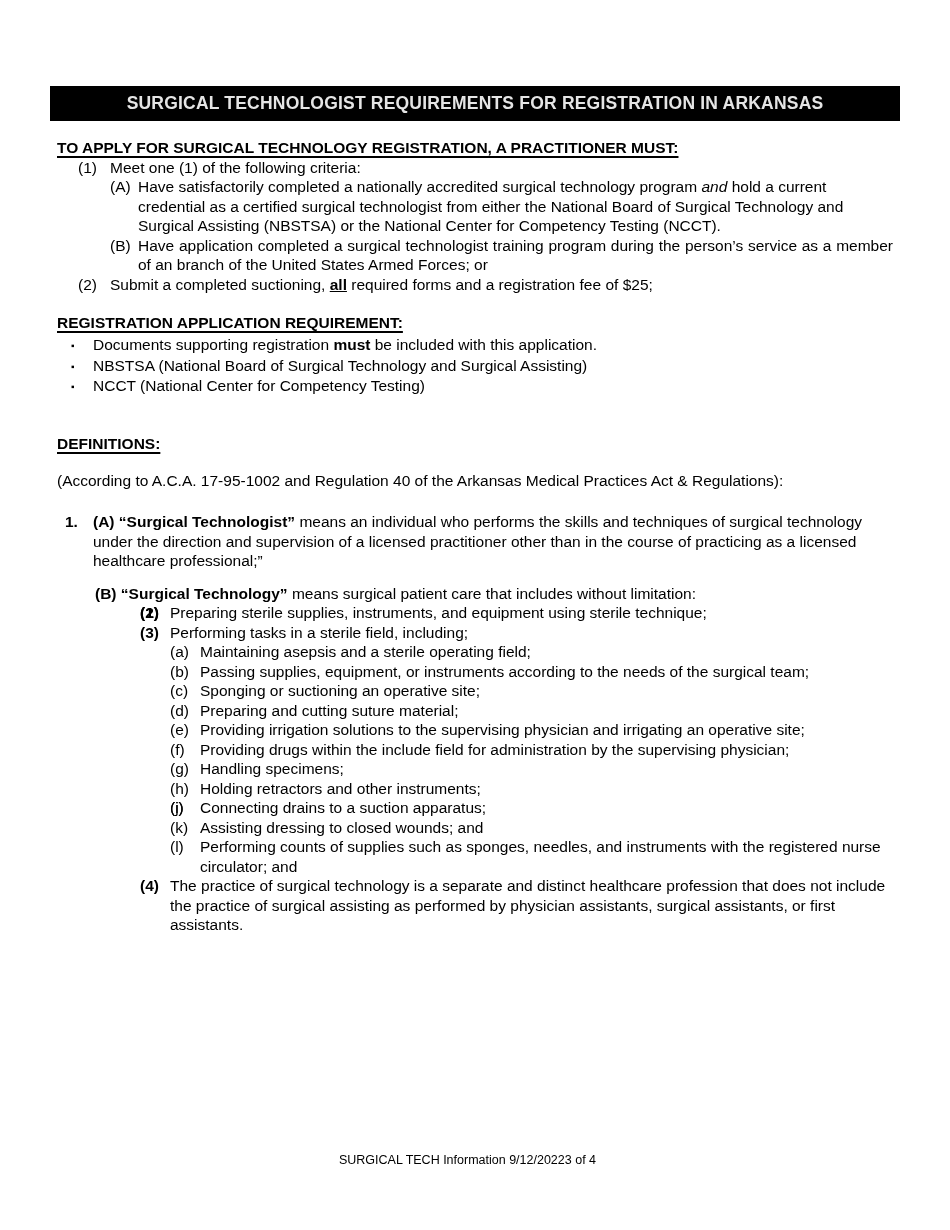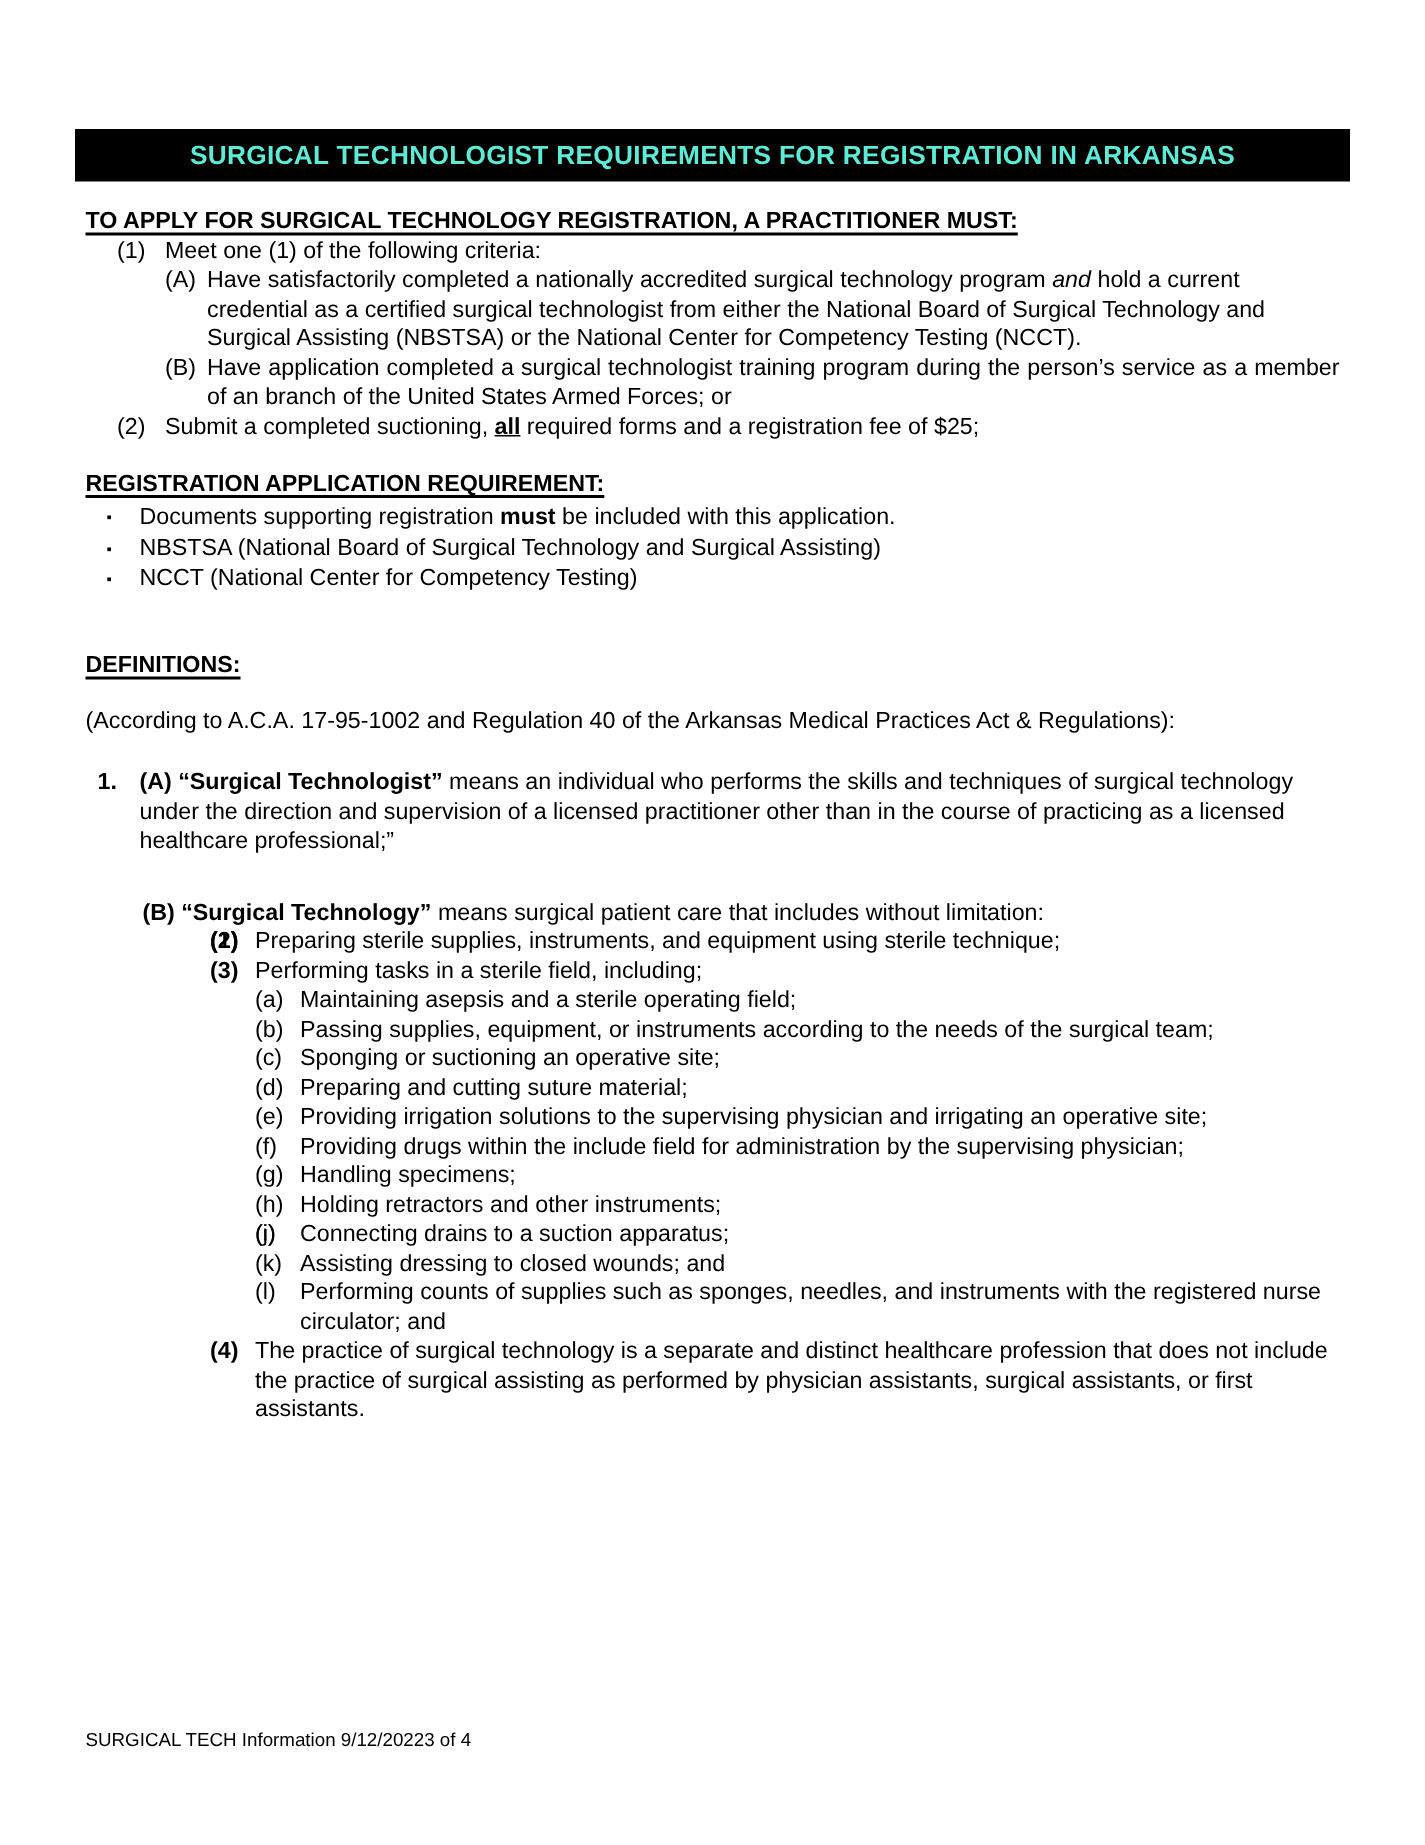--- a/index.html
+++ b/index.html
@@ -8,42 +8,42 @@
     width:950px; height:1230px;
     background:#ffffff;
     color:#000;
     font-family:"Liberation Sans", sans-serif;
     overflow:hidden;
   }
   .banner {
     margin:86px 50px 0 50px;
     height:35px;
     background:#000;
-    color:#5eead4;
+    color:#e5e5e5;
     display:flex; align-items:center; justify-content:center;
     font-size:17.5px; font-weight:bold; letter-spacing:0.2px;
   }
   .content {
     margin:0 57px;
     font-size:15.5px;
     line-height:19.5px;
   }
   .sec-heading {
     font-weight:bold;
     text-decoration:underline;
     text-underline-offset:3px;
     text-decoration-thickness:1.5px;
   }
   .mt-apply   { margin-top:17px; }
   .mt-sec2    { margin-top:19px; }
   .mt-sec3    { margin-top:18px; }
   .mt-defs    { margin-top:39px; }
   .mt-intro   { margin-top:17px; }
   .mt-def1    { margin-top:22px; }
-  .mt-defB    { margin-top:28px; }
+  .mt-defB    { margin-top:13px; }
   .mt-bullet  { margin-top:2px; }
 
   .item { position:relative; }
   .item .lbl { position:absolute; top:0; }
 
   
   .lvl1 { padding-left:53px; }
   .lvl1 > .lbl { left:21px; }
   
   .lvl2 { padding-left:81px; }
@@ -61,21 +61,21 @@
   .num > .lbl { left:83px; font-weight:bold; }
   
   .let { padding-left:143px; }
   .let > .lbl { left:113px; }
 
   .just { text-align:justify; }
 
   .footer {
     position:absolute;
     top:1153px; left:57px; right:72px;
-    display:flex; justify-content:flex-start;
+    display:flex; justify-content:center;
     font-size:12.5px;
   }
 </style>
 </head>
 <body>
 
 <div class="page">
 
   <div class="banner">
     <span>SURGICAL TECHNOLOGIST REQUIREMENTS FOR REGISTRATION IN ARKANSAS</span>

